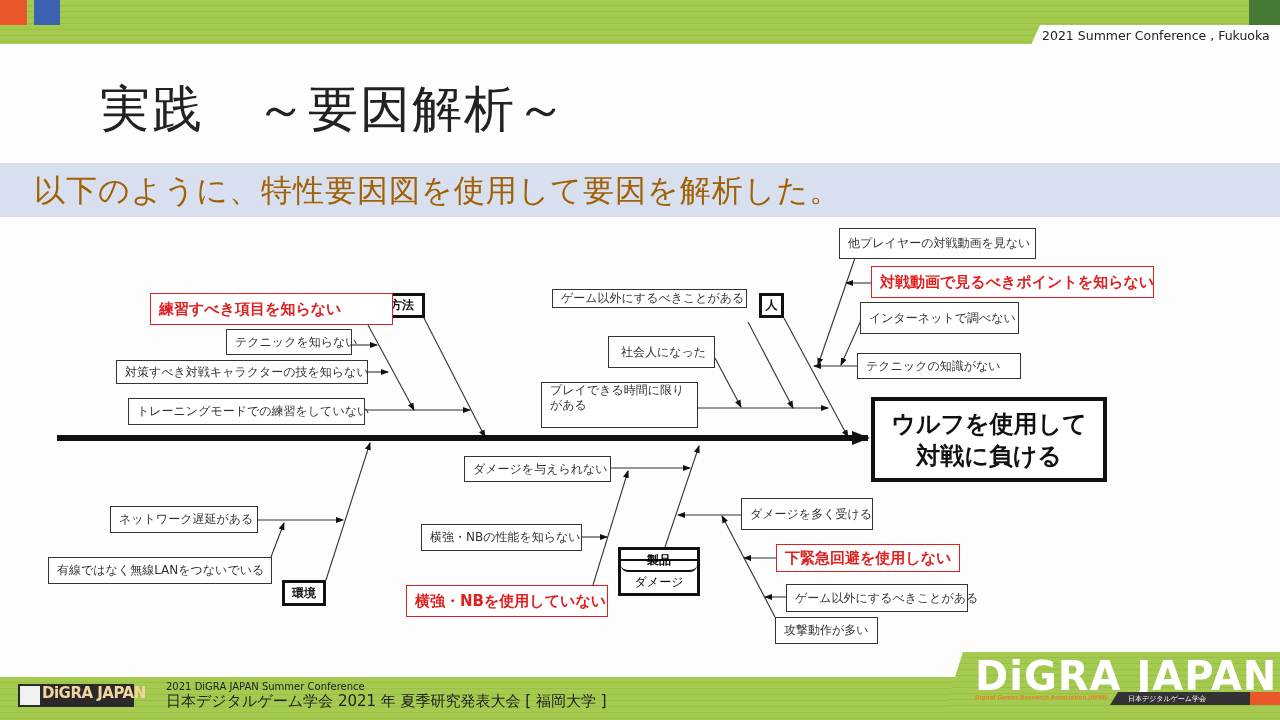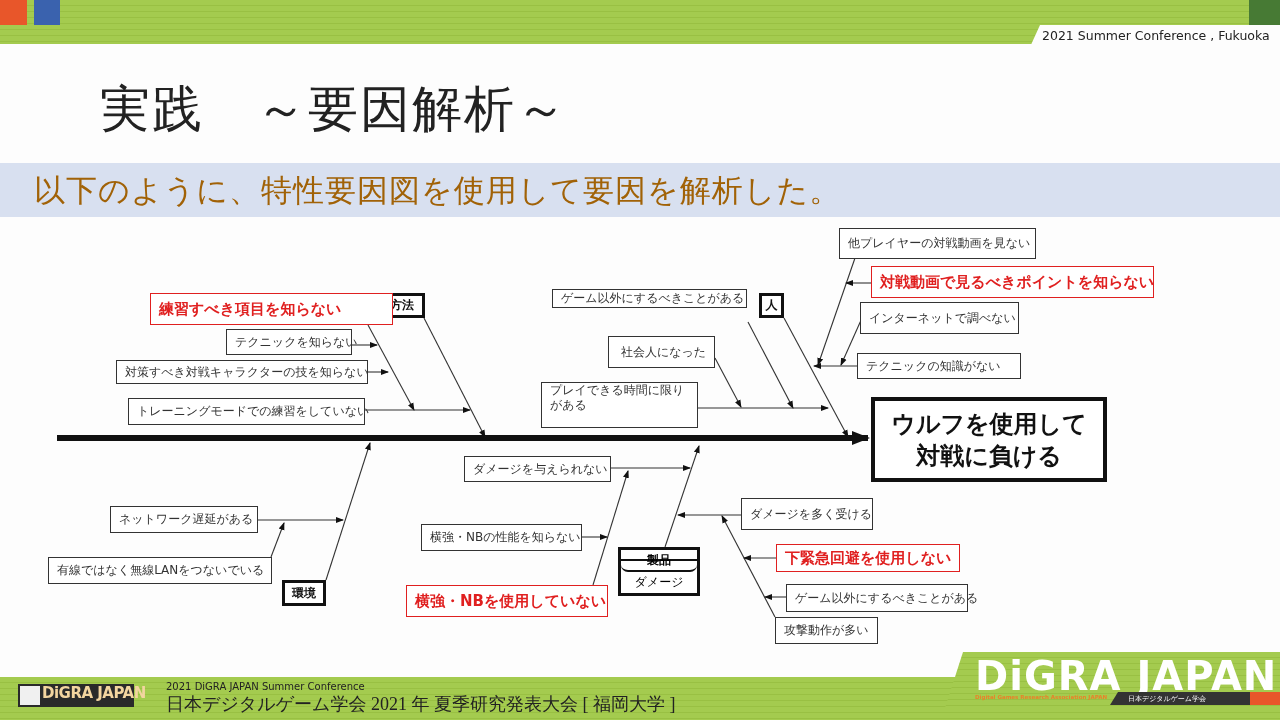--- a/index.html
+++ b/index.html
@@ -23,21 +23,21 @@
   #logo-right { position:absolute; left:945px; top:652px; width:335px; height:56px; clip-path: polygon(18px 0, 100% 0, 100% 100%, 0 100%); }
   #logo-right-text { position:absolute; left:975px; top:653px; font-size:40px; font-weight:bold; color:#fff; letter-spacing:1px; white-space:nowrap; font-family:"DejaVu Sans", sans-serif; }
   #logo-right-sub { position:absolute; left:975px; top:694px; font-size:5.5px; color:#e8822a; font-weight:bold; white-space:nowrap; }
   #logo-right-bar { position:absolute; left:1110px; top:692px; width:140px; height:13px; background:#333; clip-path: polygon(8px 0,100% 0,100% 100%,0 100%); }
   #logo-right-bar-jp { position:absolute; left:1128px; top:694px; font-size:7px; color:#fff; white-space:nowrap; }
   #logo-right-orange { position:absolute; left:1250px; top:692px; width:30px; height:13px; background:#e8562a; }
   #logo-left { position:absolute; left:18px; top:684px; width:116px; height:23px; background:#2a2a2a; }
   #logo-left-mark { position:absolute; left:20px; top:686px; width:20px; height:19px; background:#f0f0f0; font-size:5px; color:#333; line-height:6px; overflow:hidden; }
   #logo-left-text { position:absolute; left:42px; top:684px; font-size:15px; font-weight:bold; color:#f3d5a0; white-space:nowrap; letter-spacing:-0.5px; }
   #footer-en { position:absolute; left:166px; top:681px; font-size:10px; color:#222; white-space:nowrap; }
-  #footer-jp { position:absolute; left:166px; top:692px; font-size:18px; color:#222; white-space:nowrap;font-family:Liberation Serif, serif; }
+  #footer-jp { position:absolute; left:166px; top:692px; font-size:15px; color:#222; white-space:nowrap; }
 </style>
 </head>
 <body>
 
 <div id="top-band" class="stripe"></div>
 <div id="top-orange"></div>
 <div id="top-blue"></div>
 <div id="top-dark"></div>
 <div id="conf-tab"></div>
 <div id="conf-text">2021 Summer Conference , Fukuoka</div>

